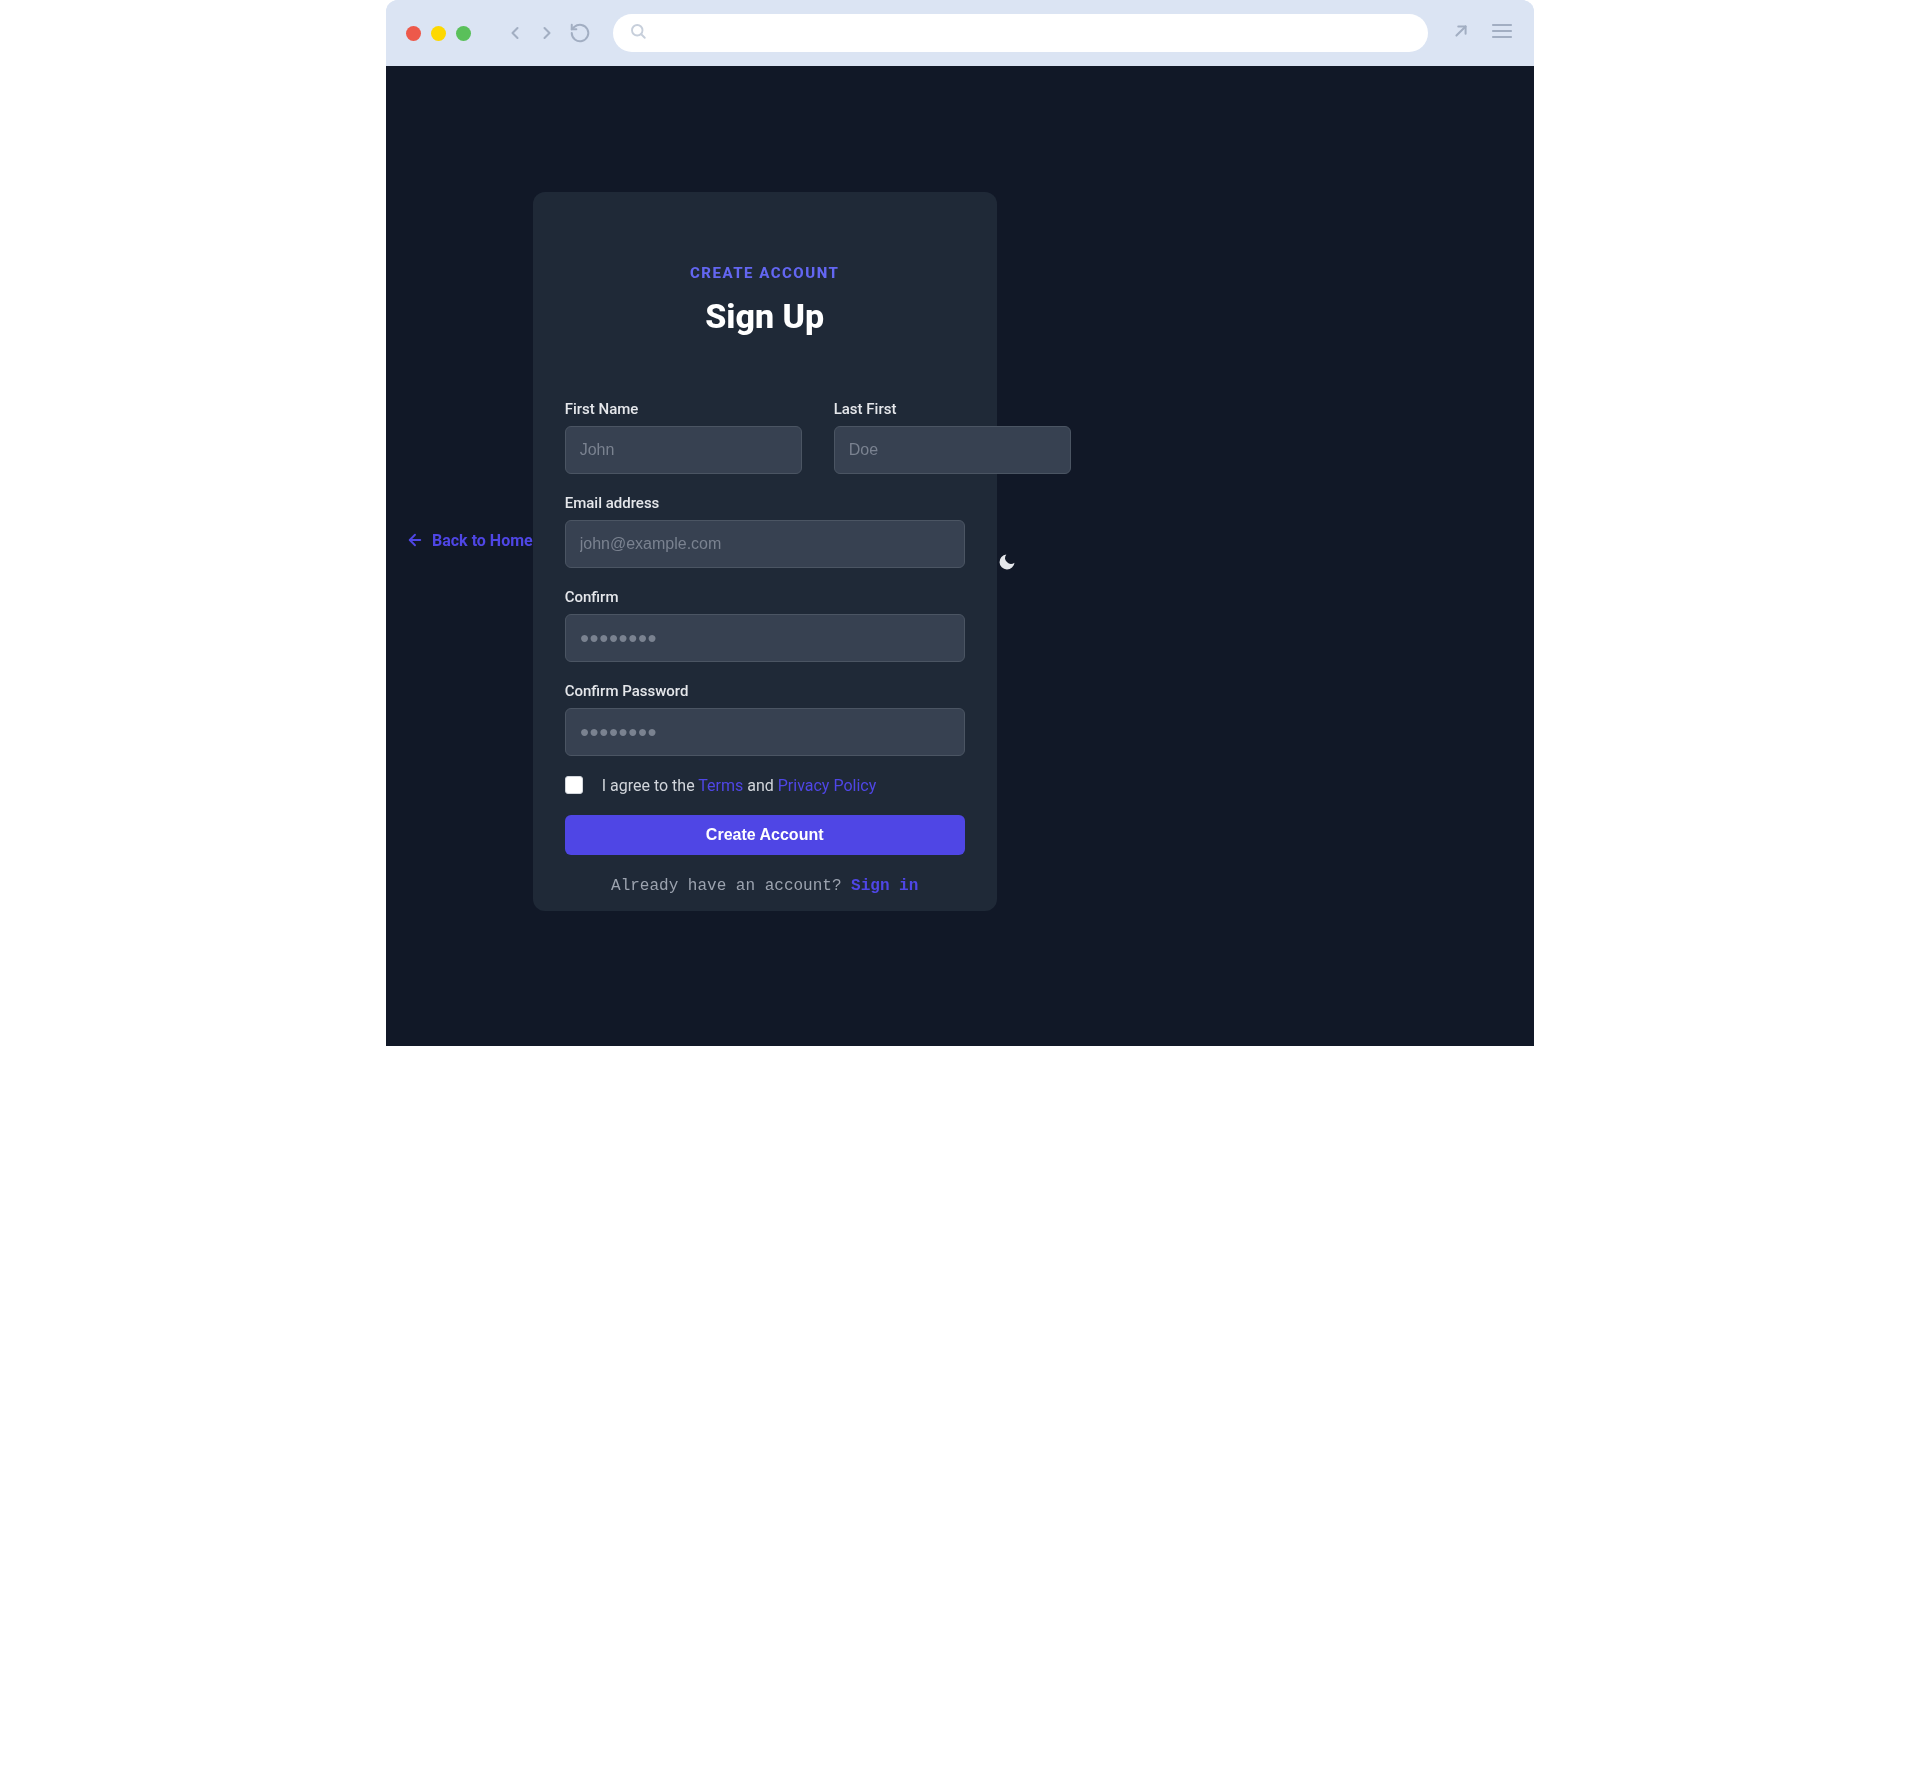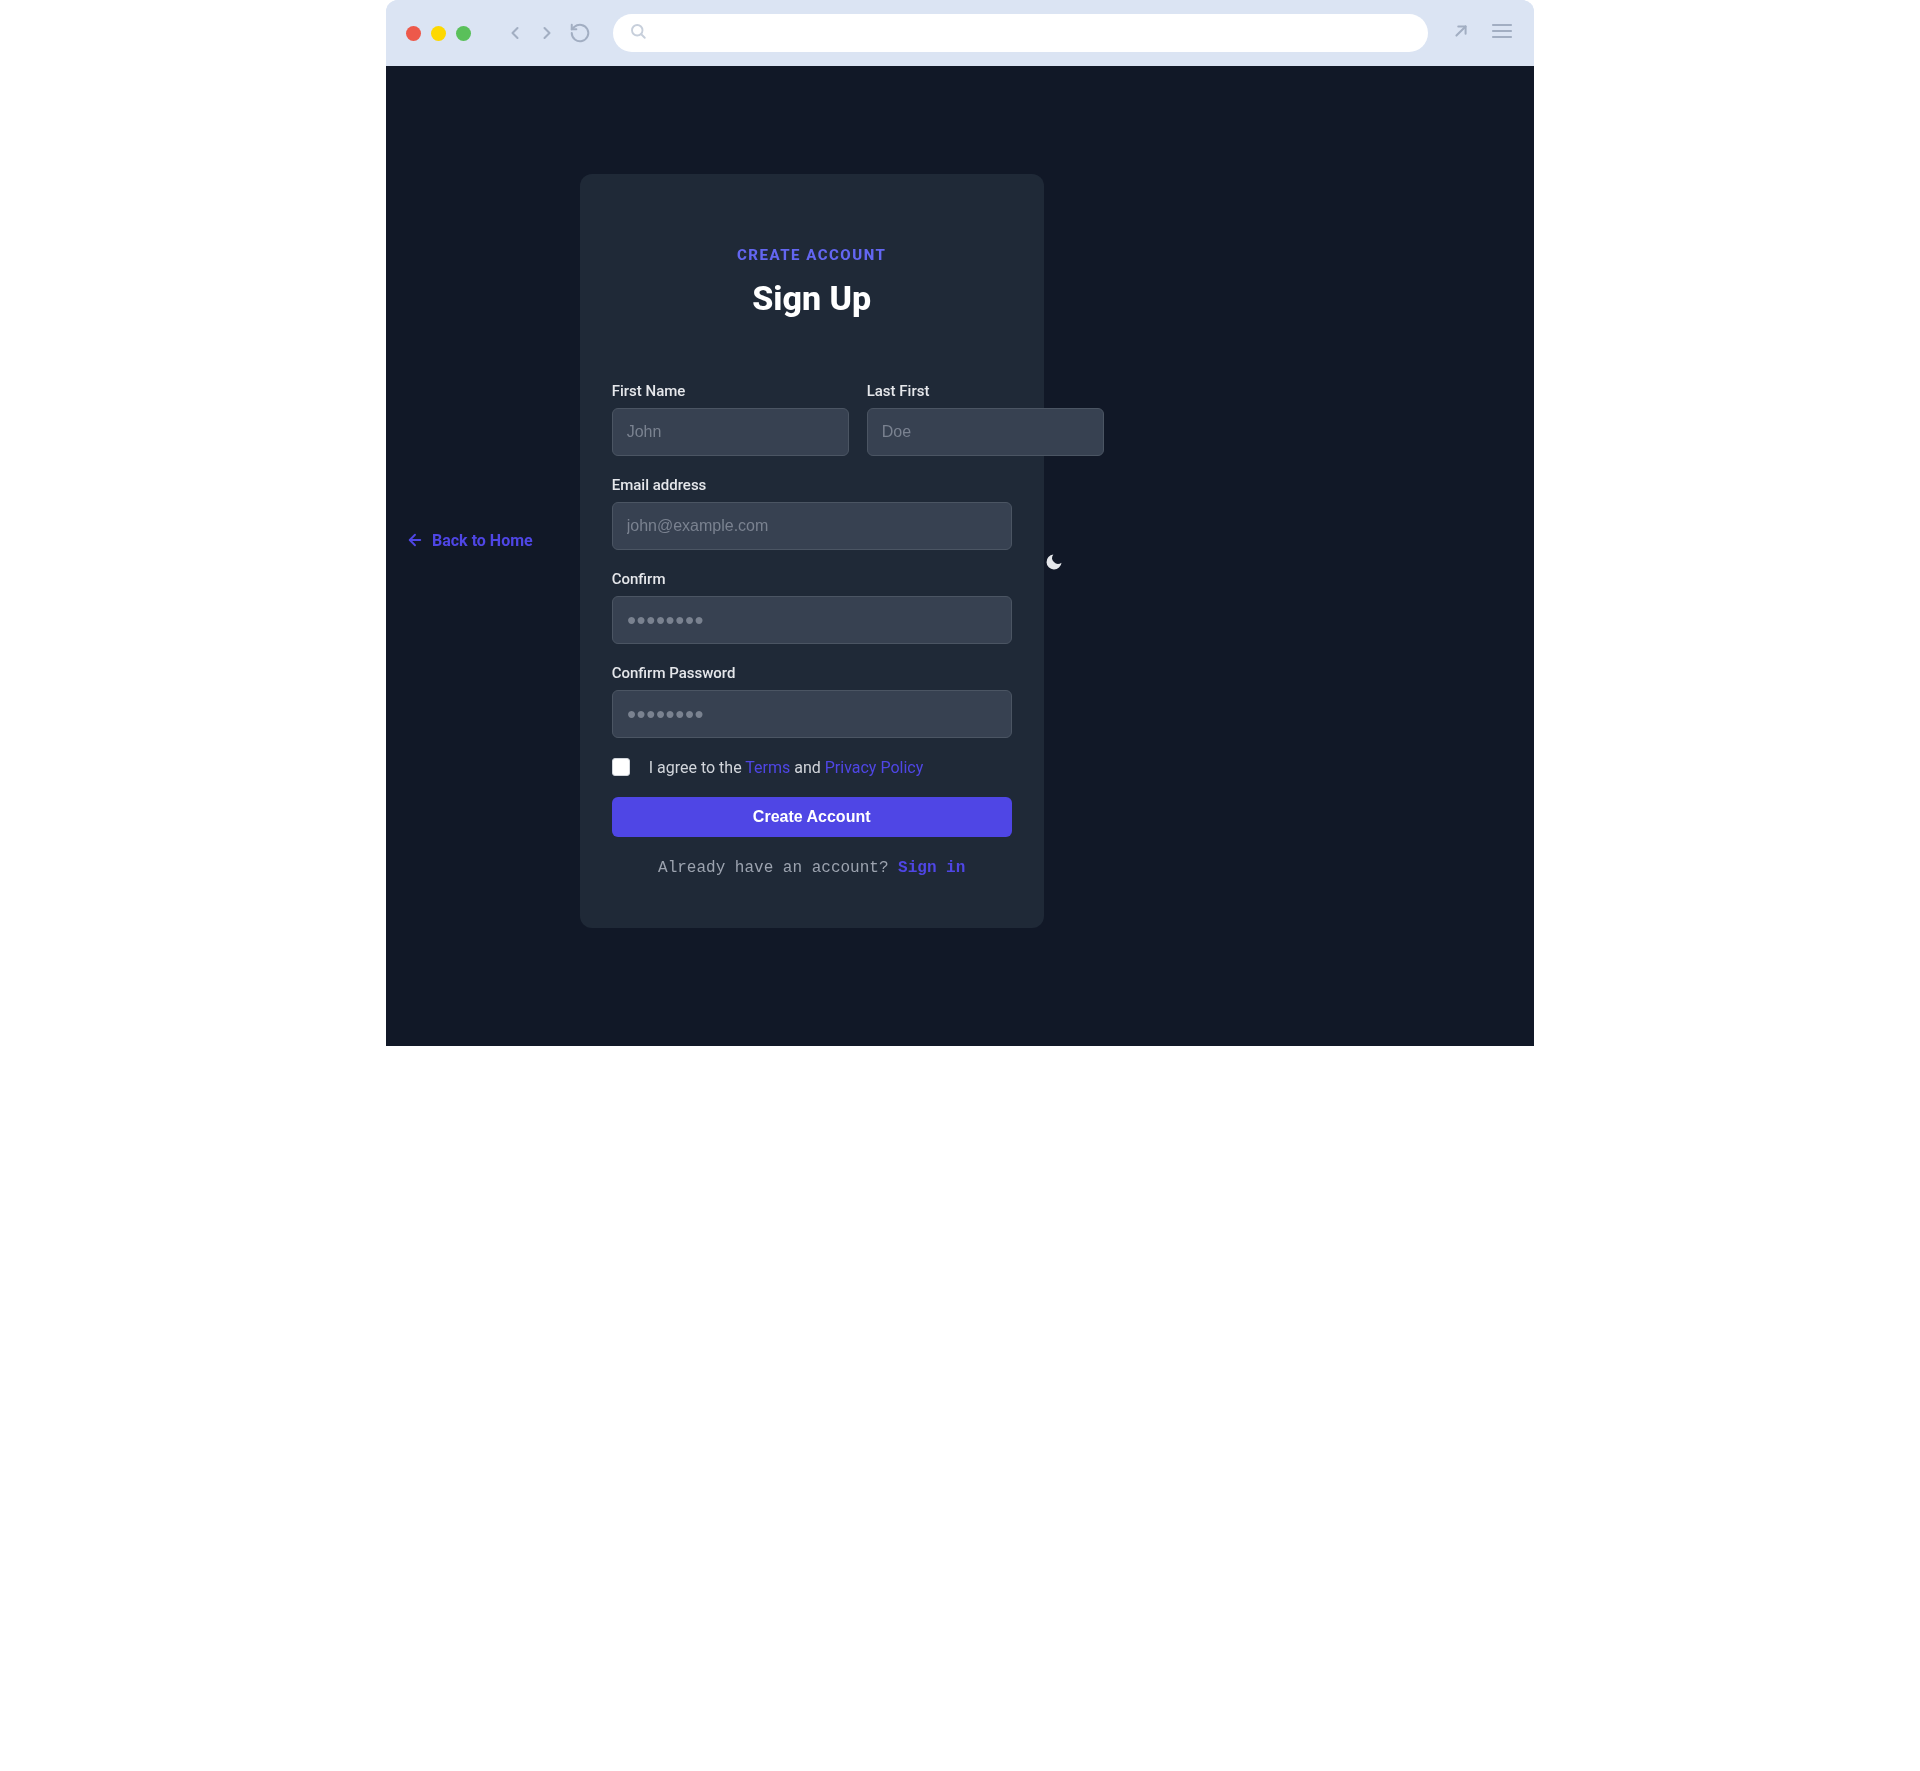--- a/index.html
+++ b/index.html
@@ -80,41 +80,40 @@
       font-size: 16px;
       text-decoration: none;
       cursor: pointer;
       margin-bottom: 22px;
     }
     .back-link svg { display: block; }
     .card {
       width: 464px;
       background: #1f2937;
       border-radius: 12px;
-      padding: 72px 32px 51px;
-      margin-left: 47px;
+      padding: 72px 32px 16px;
     }
     .kicker {
       color: #6366f1;
       font-weight: 800;
       font-size: 15px;
       letter-spacing: 1.5px;
       text-align: center;
       margin-bottom: 14px;
     }
     .page-title {
       color: #ffffff;
       font-weight: 800;
       font-size: 34px;
       text-align: center;
       margin-bottom: 64px;
     }
     .form-row {
       display: flex;
-      gap: 18px;
+      gap: 32px;
       margin-bottom: 20px;
     }
     .form-group {
       display: flex;
       flex-direction: column;
       flex: 1;
       margin-bottom: 20px;
     }
     .form-row .form-group { margin-bottom: 0; }
     .field-label {

